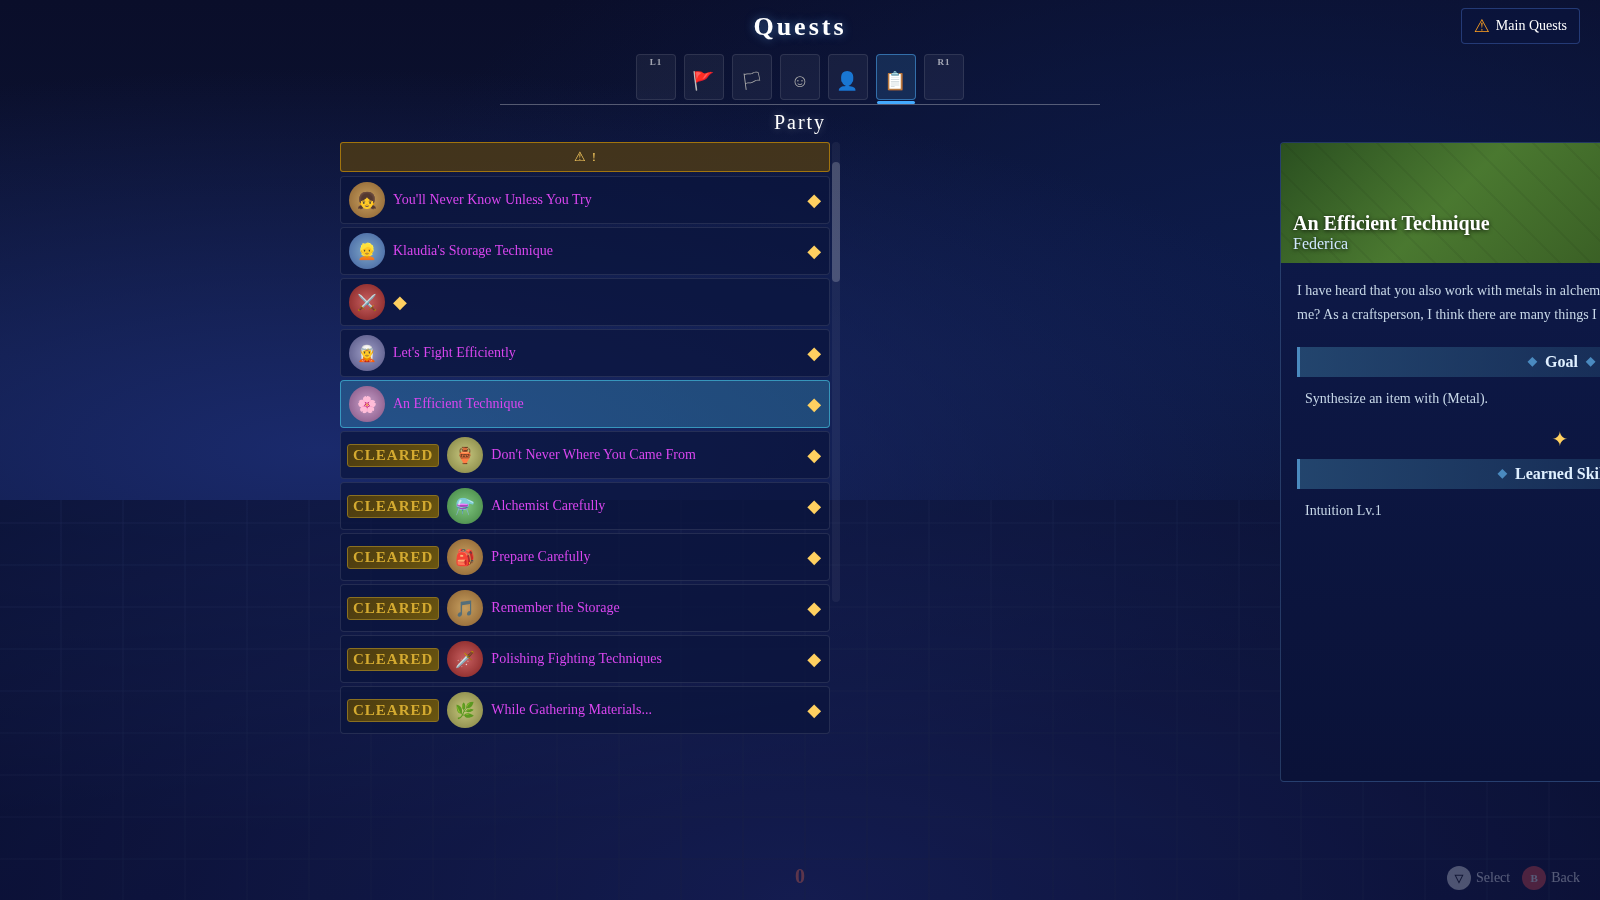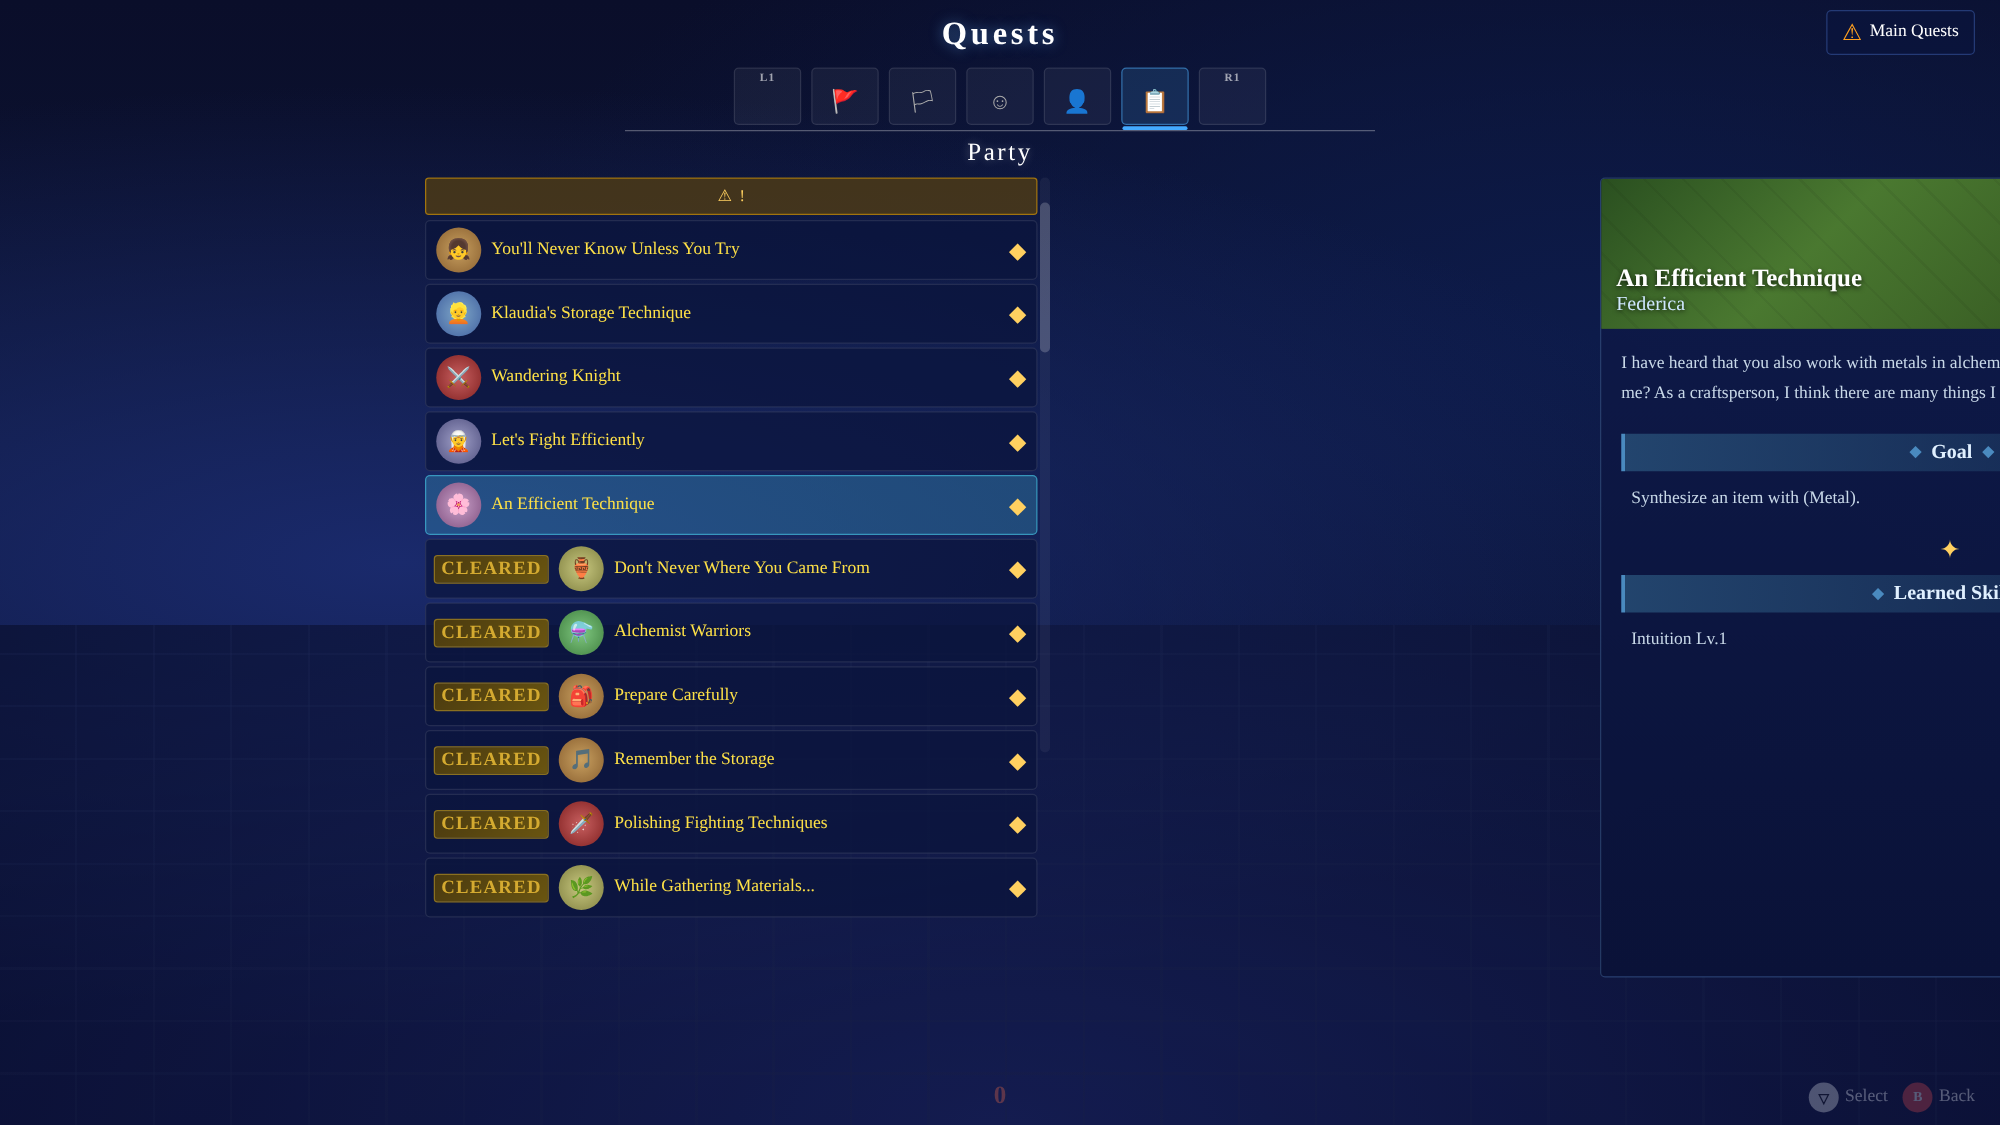--- a/index.html
+++ b/index.html
@@ -81,21 +81,21 @@
       align-items: center;
       justify-content: center;
       gap: 8px;
       margin-top: 12px;
       border-bottom: 1px solid rgba(255,255,255,0.3);
       padding-bottom: 4px;
       width: 600px;
     }
 
     .nav-tab {
-      width: 54px;
+      width: 40px;
       height: 46px;
       display: flex;
       align-items: center;
       justify-content: center;
       cursor: pointer;
       position: relative;
       font-size: 12px;
       color: #aaa;
       background: rgba(255,255,255,0.05);
       border-radius: 4px;
@@ -226,21 +226,21 @@
     .avatar-4 { background: radial-gradient(circle, #a0a0c8 0%, #505080 100%); }
     .avatar-5 { background: radial-gradient(circle, #c8a0c8 0%, #805080 100%); }
     .avatar-6 { background: radial-gradient(circle, #c8c880 0%, #808040 100%); }
     .avatar-7 { background: radial-gradient(circle, #80c880 0%, #408040 100%); }
     .avatar-8 { background: radial-gradient(circle, #c8a060 0%, #8a6030 100%); }
     .avatar-9 { background: radial-gradient(circle, #c8a060 0%, #8a6030 100%); }
     .avatar-10 { background: radial-gradient(circle, #c86060 0%, #802020 100%); }
     .avatar-11 { background: radial-gradient(circle, #c8c880 0%, #808040 100%); }
 
     .quest-name {
-      color: #fde047;
+      color: #d946ef;
       font-size: 14px;
       flex: 1;
       white-space: nowrap;
       overflow: hidden;
       text-overflow: ellipsis;
     }
 
     .quest-gem {
       color: #ffd060;
       font-size: 18px;
@@ -481,21 +481,20 @@
       </div>
 
       <div class="quest-item">
         <div class="quest-avatar avatar-2">👱</div>
         <span class="quest-name">Klaudia's Storage Technique</span>
         <span class="quest-gem">◆</span>
       </div>
 
       <div class="quest-item">
         <div class="quest-avatar avatar-3">⚔️</div>
-        <span class="quest-name">Wandering Knight</span>
         <span class="quest-gem">◆</span>
       </div>
 
       <div class="quest-item">
         <div class="quest-avatar avatar-4">🧝</div>
         <span class="quest-name">Let's Fight Efficiently</span>
         <span class="quest-gem">◆</span>
       </div>
 
       <div class="quest-item active">
@@ -507,21 +506,21 @@
       <div class="quest-item">
         <span class="cleared-badge">CLEARED</span>
         <div class="quest-avatar avatar-6">🏺</div>
         <span class="quest-name">Don't Never Where You Came From</span>
         <span class="quest-gem">◆</span>
       </div>
 
       <div class="quest-item">
         <span class="cleared-badge">CLEARED</span>
         <div class="quest-avatar avatar-7">⚗️</div>
-        <span class="quest-name">Alchemist Warriors</span>
+        <span class="quest-name">Alchemist Carefully</span>
         <span class="quest-gem">◆</span>
       </div>
 
       <div class="quest-item">
         <span class="cleared-badge">CLEARED</span>
         <div class="quest-avatar avatar-8">🎒</div>
         <span class="quest-name">Prepare Carefully</span>
         <span class="quest-gem">◆</span>
       </div>
 

